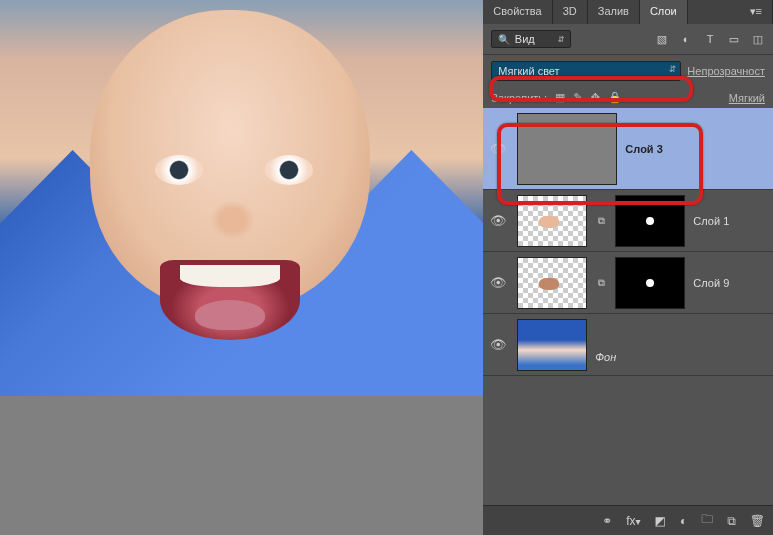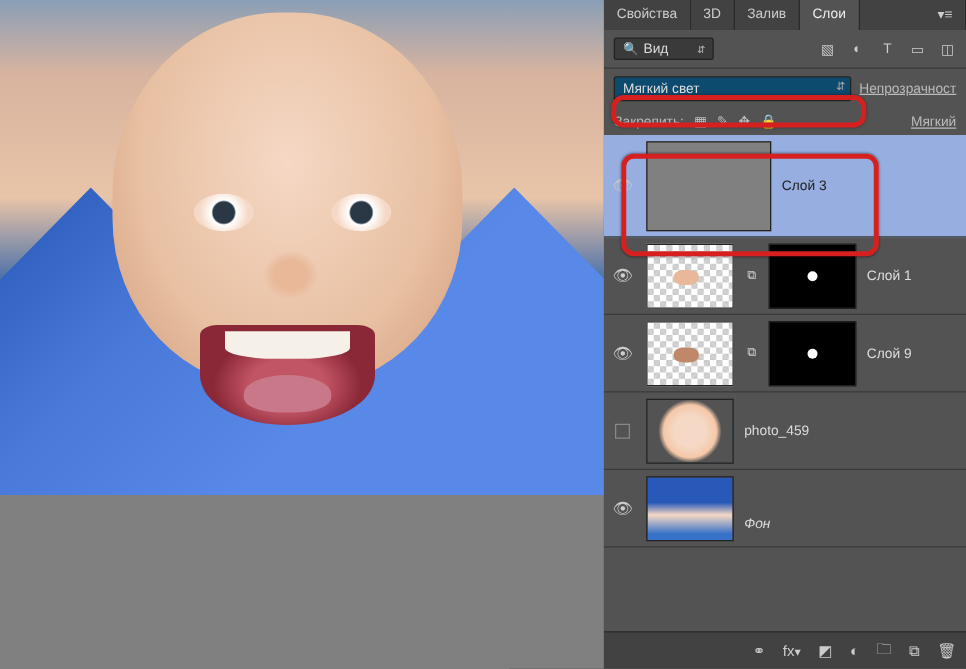--- a/index.html
+++ b/index.html
@@ -174,21 +174,21 @@
   }
   .layer-row {
     display: flex;
     align-items: center;
     min-height: 62px;
     border-bottom: 1px solid #3a3a3a;
     gap: 8px;
     padding: 4px;
   }
   .layer-row.selected { background: #96aee0; }
-  .layer-row.selected .layer-name { color: #222; }
+  .layer-row.selected .layer-name { color: #222; font-weight: bold; }
   .vis-col {
     width: 22px;
     display: flex;
     justify-content: center;
     color: #ccc;
     font-size: 13px;
   }
   .thumb {
     width: 70px; height: 52px;
     border: 1px solid #222;
@@ -332,27 +332,20 @@
     <div class="layer-row">
       <div class="vis-col">👁</div>
       <div class="thumb checker">
           <div class="blob-eye" style="background:#c08868"></div>
         </div>
       <span class="link-icon">⧉</span>
       <div class="thumb mask"></div>
       <span class="layer-name">Слой 9</span>
     </div>
 
-    <div class="layer-row">
-      <div class="vis-col">
-          <span class="checkbox-empty"></span>
-        </div>
-      <div class="thumb checker baby"></div>
-      <span class="layer-name">photo_459</span>
-    </div>
 
     <div class="layer-row">
       <div class="vis-col">👁</div>
       <div class="thumb bg-photo"></div>
       <span class="layer-name italic">Фон</span>
     </div>
 
   </div>
 
   <div class="bottom-bar">

